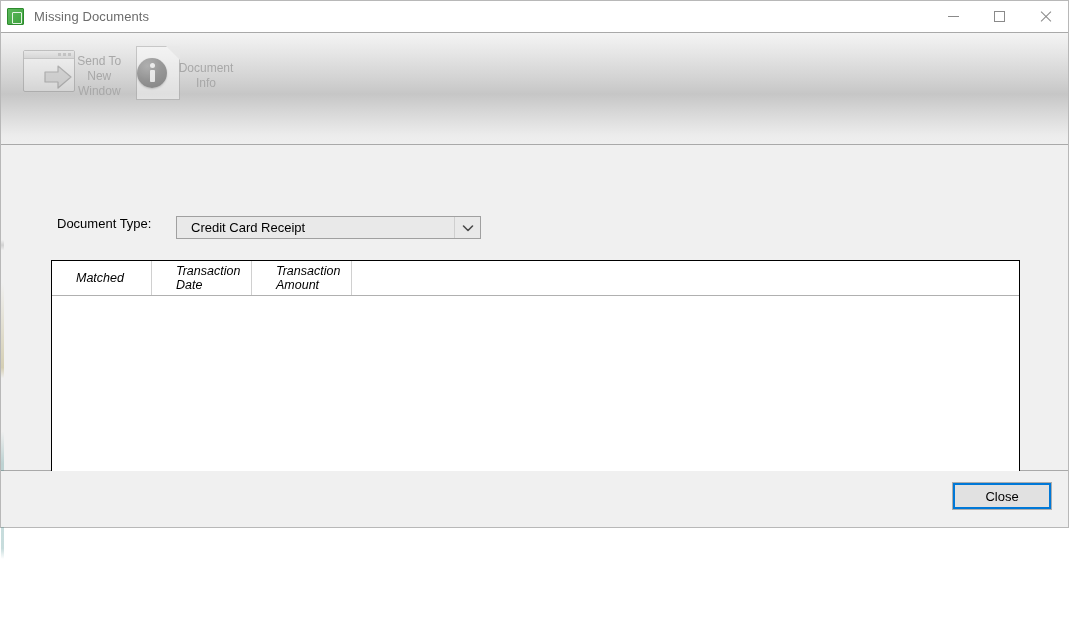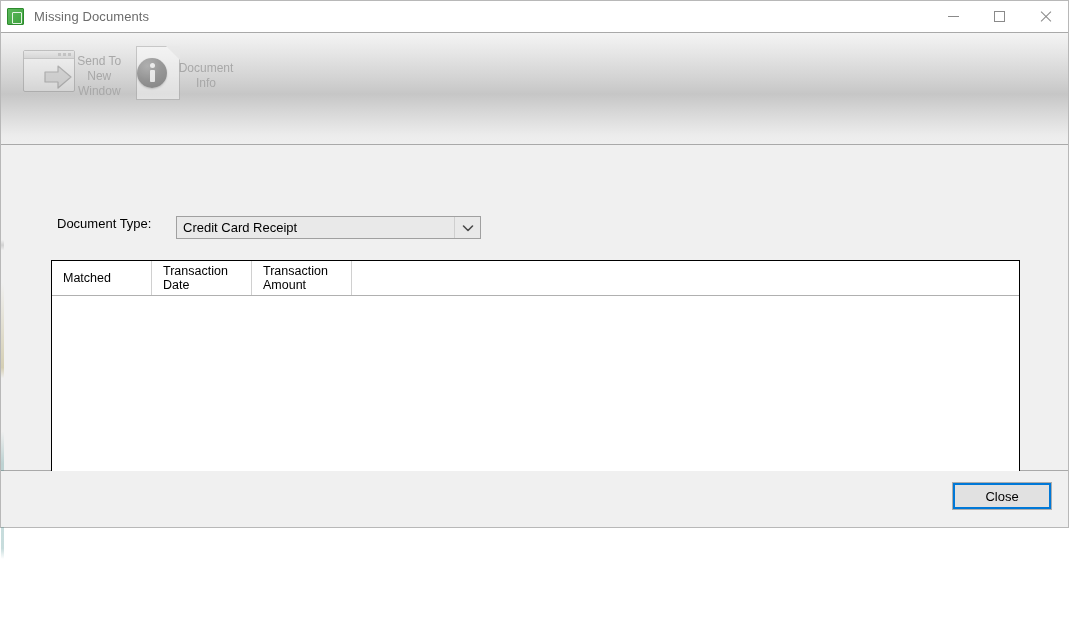--- a/index.html
+++ b/index.html
@@ -181,21 +181,21 @@
     width: 119px;
   }
   .combobox {
     width: 305px; height: 23px;
     background: #e9e9e9;
     border: 1px solid #a0a0a0;
     display: flex; align-items: center;
     position: relative;
     font-size: 13px; color: #000;
   }
-  .combobox .cb-value { padding-left: 6px; }
+  .combobox .cb-value { padding-left: 6px; margin-left: 8px; }
   .cb-arrow {
     position: absolute; right: 0; top: 0;
     width: 26px; height: 21px;
     display: flex; align-items: center; justify-content: center;
     border-left: 1px solid #cfcfcf;
   }
   .cb-arrow svg { display: block; }
 
   .grid {
     position: absolute;
@@ -205,25 +205,26 @@
     border: 1px solid #000000;
   }
   .grid-header {
     display: flex;
     height: 35px;
     background: #ffffff;
     border-bottom: 1px solid #b0b0b0;
   }
   .gh-cell {
     display: flex; align-items: center;
-    padding-left: 11px;
+    padding-left: 24px;
     font-size: 12.5px; color: #000;
     border-right: 1px solid #d0d0d0;
     line-height: 14px;
     white-space: pre-line;
+    font-style: italic;
   }
   .gh-cell:last-child { border-right: none; }
   .grid-body { height: 217px; background: #fff; }
 
   
   .footer {
     height: 56px; flex: 0 0 auto;
     background: #f0f0f0;
     position: relative;
   }

